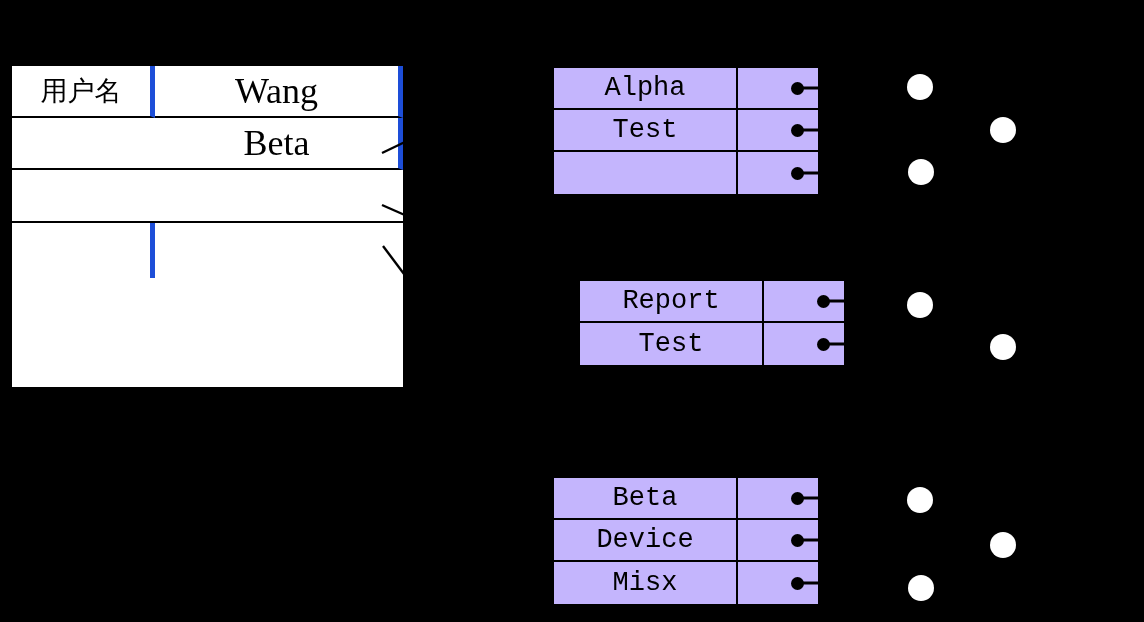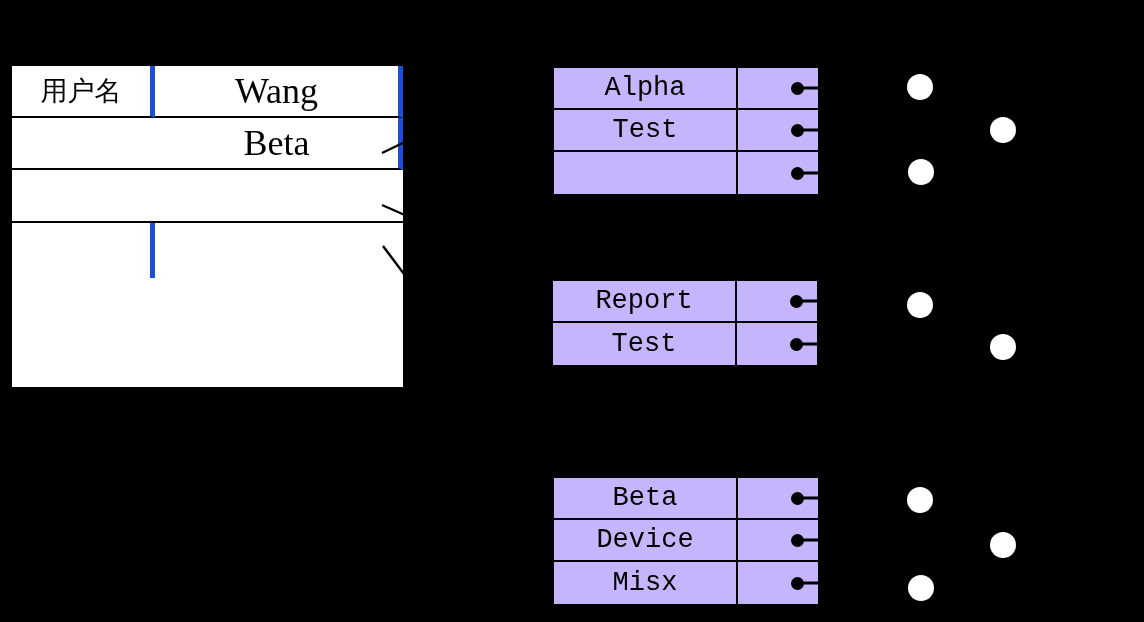--- a/index.html
+++ b/index.html
@@ -83,21 +83,21 @@
     <div class="ncell">Test</div>
     <div class="pcell">
         <span class="ptr"></span>
       </div>
     <div class="ncell rlast"></div>
     <div class="pcell rlast">
         <span class="ptr"></span>
       </div>
   </div>
 
-  <div class="ufd" style="left:551px;top:279px;">
+  <div class="ufd" style="left:578px;top:279px;">
     <div class="ncell">Report</div>
     <div class="pcell">
         <span class="ptr"></span>
       </div>
     <div class="ncell rlast">Test</div>
     <div class="pcell rlast">
         <span class="ptr"></span>
       </div>
   </div>
 

